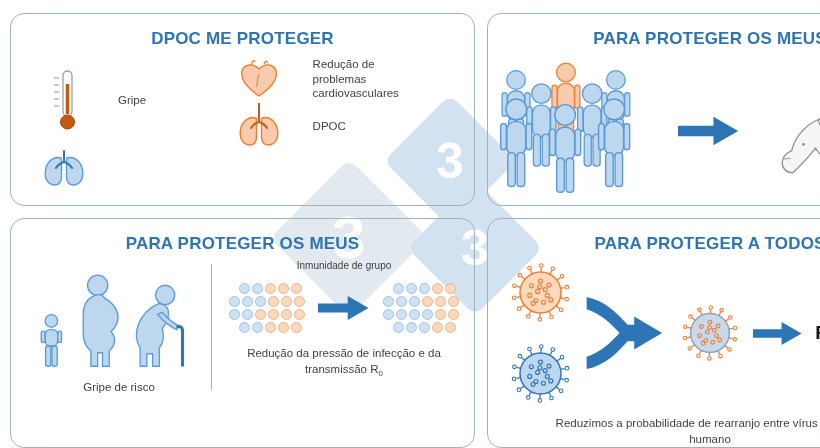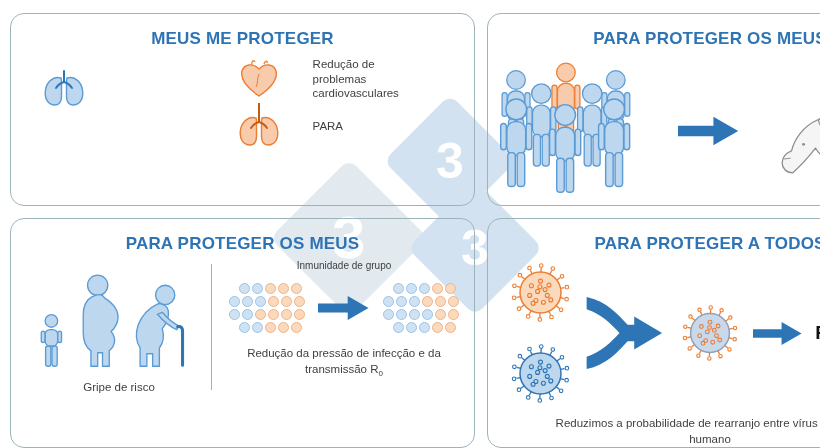--- a/index.html
+++ b/index.html
@@ -72,23 +72,40 @@
         <span class="wm-digit">3</span>
       </div>
     <div class="wm-diamond wm-d3">
         <span class="wm-digit">3</span>
       </div>
   </div>
 
   <div class="grid">
 
     <section class="panel">
-      <h2 class="panel-title">MEUS ME PROTEGER</h2>
+      <h2 class="panel-title">DPOC ME PROTEGER</h2>
       <div class="pm-cols">
         <div class="pm-col-left">
+          <div class="pm-item">
+            <span class="icon">
+              <svg width="26" height="62" viewBox="0 0 26 62">
+                <g stroke="#9AA5AD" stroke-width="1.2">
+                  <line x1="3" y1="9" x2="8" y2="9"></line>
+                    <line x1="3" y1="16" x2="8" y2="16"></line>
+                  <line x1="3" y1="23" x2="8" y2="23"></line>
+                    <line x1="3" y1="30" x2="8" y2="30"></line>
+                  <line x1="3" y1="37" x2="8" y2="37"></line>
+                </g>
+                <rect x="12" y="2" width="9" height="45" rx="4.5" fill="#fff" stroke="#8FA3AE" stroke-width="1.3"></rect>
+                <line x1="16.5" y1="15" x2="16.5" y2="45" stroke="var(--thermo-mercury)" stroke-width="3.5"></line>
+                <circle cx="16.5" cy="53" r="7" fill="var(--thermo-mercury)" stroke="#A34A0D" stroke-width="1"></circle>
+              </svg>
+            </span>
+            <span class="label">Gripe</span>
+          </div>
           <div class="pm-item">
             <span class="icon">
               <svg width="44" height="40" viewBox="0 0 44 40">
                 <g fill="var(--person-fill)" stroke="var(--person-stroke)" stroke-width="1.4">
                   <path d="M19,9 C12,7 5,12 3.5,21 C2,30 6.5,36 13,36 C17.5,36 19.5,32.5 19.5,27 L19.5,12 Z"></path>
                   <path d="M25,9 C32,7 39,12 40.5,21 C42,30 37.5,36 31,36 C26.5,36 24.5,32.5 24.5,27 L24.5,12 Z"></path>
                 </g>
                 <g fill="none" stroke="var(--accent-blue)" stroke-width="2" stroke-linecap="round">
                   <path d="M22,2 L22,13"></path>
                     <path d="M22,13 C18,14 16,16 14,19"></path>
@@ -119,21 +136,21 @@
                   <path d="M19,15 C12,13 5,18 3.5,27 C2,36 6.5,42 13,42 C17.5,42 19.5,38.5 19.5,33 L19.5,18 Z"></path>
                   <path d="M25,15 C32,13 39,18 40.5,27 C42,36 37.5,42 31,42 C26.5,42 24.5,38.5 24.5,33 L24.5,18 Z"></path>
                 </g>
                 <g fill="none" stroke="#C55A11" stroke-width="2" stroke-linecap="round">
                   <path d="M22,0 L22,19"></path>
                     <path d="M22,19 C18,20 16,22 14,25"></path>
                     <path d="M22,19 C26,20 28,22 30,25"></path>
                 </g>
               </svg>
             </span>
-            <span class="label">PARA</span>
+            <span class="label">DPOC</span>
           </div>
         </div>
       </div>
     </section>
 
     <section class="panel">
       <h2 class="panel-title">PARA PROTEGER OS MEUS</h2>
       <div class="crowd-row">
         <span>
           <svg width="160" height="148" viewBox="0 0 170 150">

